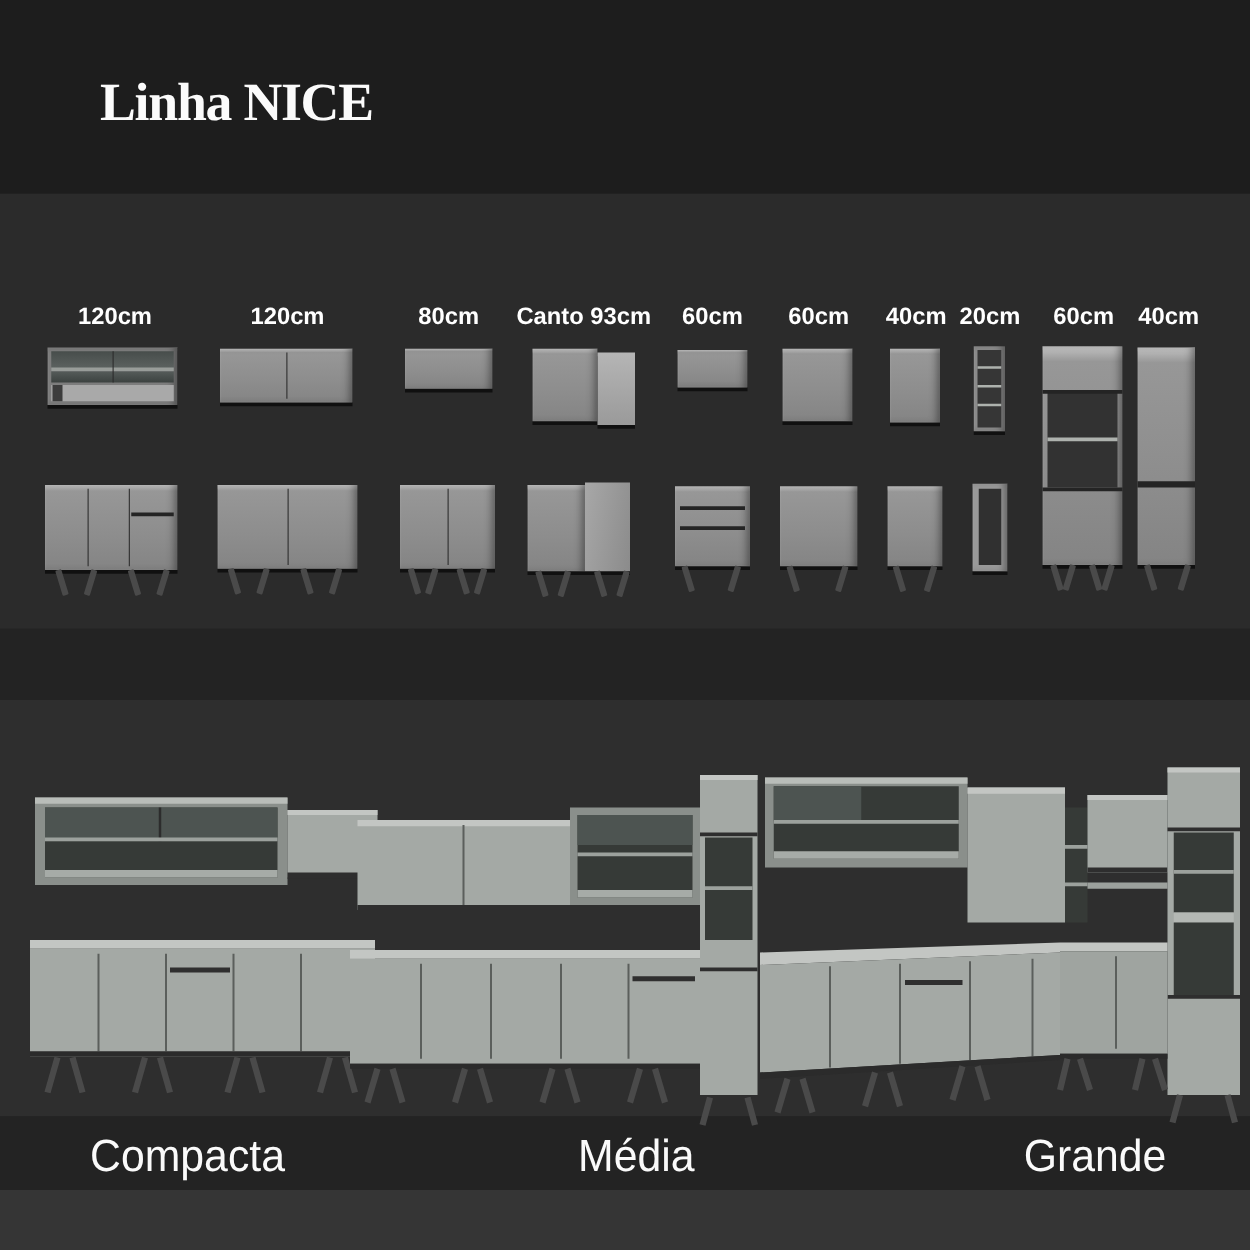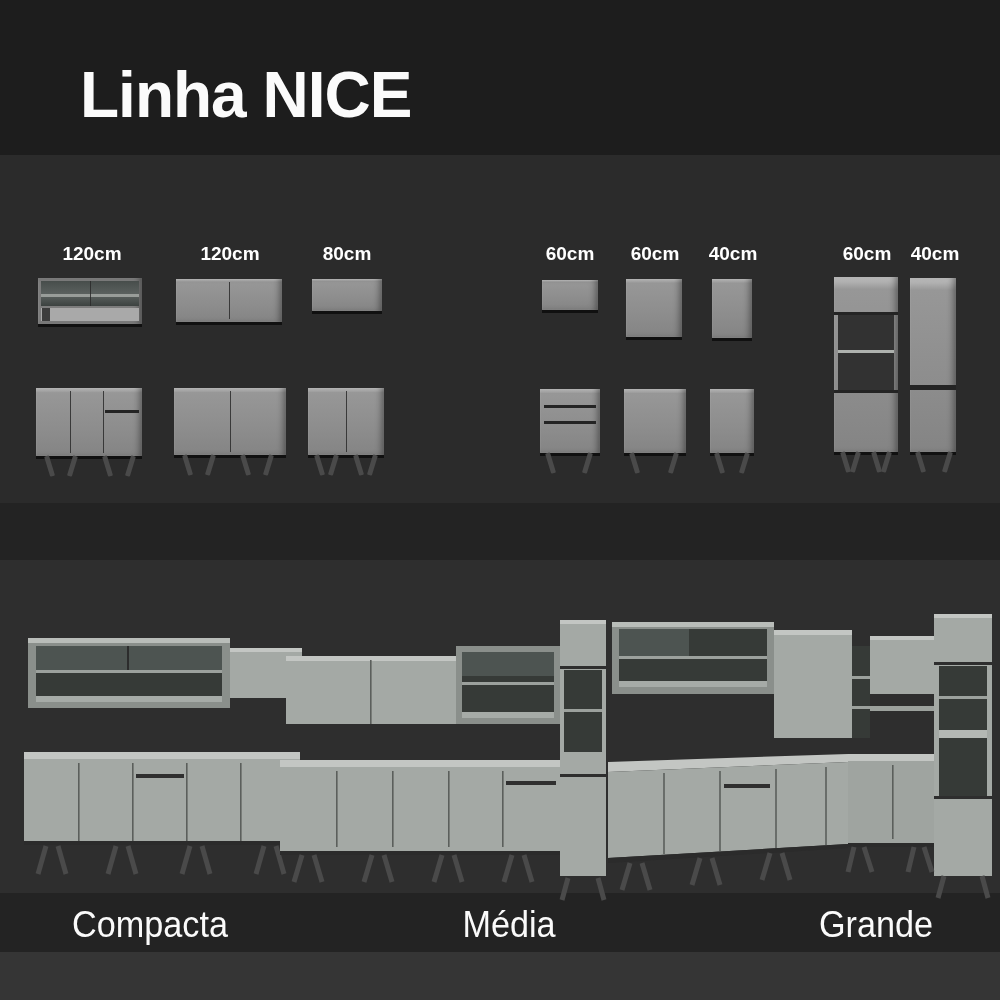--- a/index.html
+++ b/index.html
@@ -11,22 +11,22 @@
   .band-header{top:0;height:155px;background:#1d1d1d;}
   .band-modules{top:155px;height:348px;background:#2b2b2b;}
   .band-banner{top:503px;height:57px;background:#232323;}
   .band-kitchens{top:560px;height:333px;background:#2e2e2e;}
   .band-names{top:893px;height:59px;background:#232323;}
   .band-strip{top:952px;height:48px;background:#353535;}
 
   
   .hdr-sub{position:absolute;left:85px;top:24px;font-size:37px;font-weight:500;
            color:#f2f2f2;letter-spacing:0;}
-  .hdr-title{position:absolute;left:80px;top:58px;font-size:64px;font-weight:bold;
-             font-family:Liberation Sans, sans-serif;color:#fbfbfb;letter-spacing:-1px;}
+  .hdr-title{position:absolute;left:80px;top:58px;font-size:43px;font-weight:bold;
+             font-family:Liberation Serif, serif;color:#fbfbfb;letter-spacing:-1px;}
 
   
   .mcol{position:absolute;top:155px;height:348px;}
   .mlabel{position:absolute;top:88px;left:50%;transform:translateX(-50%);
           white-space:nowrap;color:#fff;font-weight:bold;font-size:19px;}
   .cab{position:absolute;background:linear-gradient(180deg,#c2c2c2 0,#979797 7%,#8d8d8d 60%,#848484 100%);
        box-shadow:0 3px 0 rgba(10,10,10,.8), inset -5px 0 7px -3px rgba(0,0,0,.45),
                   inset 0 0 0 1px rgba(255,255,255,.05);}
   .gv{position:absolute;top:3px;bottom:3px;width:1px;background:rgba(42,42,42,.85);}
   .dr{position:absolute;height:3px;background:#242424;left:4px;right:4px;}
@@ -95,34 +95,47 @@
       <div class="gv" style="left:50%"></div>
     </div>
     <div class="legs" style="top:300px;left:8px;right:12px">
       <i class="leg a"></i>
         <i class="leg b"></i>
         <i class="leg a"></i>
         <i class="leg b"></i>
     </div>
   </div>
 
-  <div class="mcol" style="left:308px;width:78px">
+  <div class="mcol" style="left:320px;width:78px">
     <div class="mlabel">80cm</div>
     <div class="cab" style="left:4px;top:124px;width:70px;height:32px"></div>
     <div class="cab" style="left:0;top:233px;width:76px;height:67px">
       <div class="gv" style="left:50%"></div>
     </div>
     <div class="legs" style="top:300px;left:6px;right:8px">
       <i class="leg a"></i>
         <i class="leg b"></i>
         <i class="leg a"></i>
         <i class="leg b"></i>
     </div>
   </div>
 
+  <div class="mcol" style="left:422px;width:90px">
+    <div class="mlabel">Canto 93cm</div>
+    <div class="cab" style="left:4px;top:124px;width:52px;height:58px"></div>
+    <div class="panel-side" style="left:56px;top:127px;width:30px;height:58px"></div>
+    <div class="cab" style="left:0;top:233px;width:46px;height:69px"></div>
+    <div class="panel-side" style="left:46px;top:231px;width:36px;height:71px;background:linear-gradient(100deg,#a8a8a8,#8b8b8b)"></div>
+    <div class="legs" style="top:302px;left:6px;right:8px">
+      <i class="leg a"></i>
+        <i class="leg b"></i>
+        <i class="leg a"></i>
+        <i class="leg b"></i>
+    </div>
+  </div>
 
   <div class="mcol" style="left:540px;width:60px">
     <div class="mlabel">60cm</div>
     <div class="cab" style="left:2px;top:125px;width:56px;height:30px"></div>
     <div class="cab" style="left:0;top:234px;width:60px;height:64px">
       <div class="dr" style="top:16px"></div>
         <div class="dr" style="top:32px"></div>
     </div>
     <div class="legs" style="top:298px;left:5px;right:7px">
       <i class="leg a"></i>
@@ -143,20 +156,32 @@
   <div class="mcol" style="left:710px;width:46px">
     <div class="mlabel">40cm</div>
     <div class="cab" style="left:2px;top:124px;width:40px;height:59px"></div>
     <div class="cab" style="left:0;top:234px;width:44px;height:64px"></div>
     <div class="legs" style="top:298px;left:4px;right:6px">
       <i class="leg a"></i>
         <i class="leg b"></i>
     </div>
   </div>
 
+  <div class="mcol" style="left:777px;width:30px">
+    <div class="mlabel">20cm</div>
+    <div class="cab" style="left:2px;top:122px;width:25px;height:68px;background:#8a8a8a">
+      <div class="dark" style="left:3px;top:3px;right:3px;bottom:3px"></div>
+      <div class="shelfline" style="top:16px;left:3px;right:3px;height:2px"></div>
+      <div class="shelfline" style="top:31px;left:3px;right:3px;height:2px"></div>
+      <div class="shelfline" style="top:46px;left:3px;right:3px;height:2px"></div>
+    </div>
+    <div class="cab" style="left:1px;top:232px;width:28px;height:70px;background:#9a9a9a">
+      <div class="dark" style="left:5px;top:4px;right:5px;bottom:5px;background:#303030"></div>
+    </div>
+  </div>
 
   <div class="mcol" style="left:834px;width:66px">
     <div class="mlabel">60cm</div>
     <div class="cab" style="left:0;top:122px;width:64px;height:175px">
       <div class="dark" style="left:4px;top:37px;right:4px;height:76px;background:#323232"></div>
       <div class="shelfline" style="top:73px;left:4px;right:4px"></div>
       <div class="dr" style="top:35px;left:0;right:0"></div>
       <div class="dr" style="top:113px;left:0;right:0"></div>
     </div>
     <div class="legs" style="top:297px;left:6px;right:8px">

